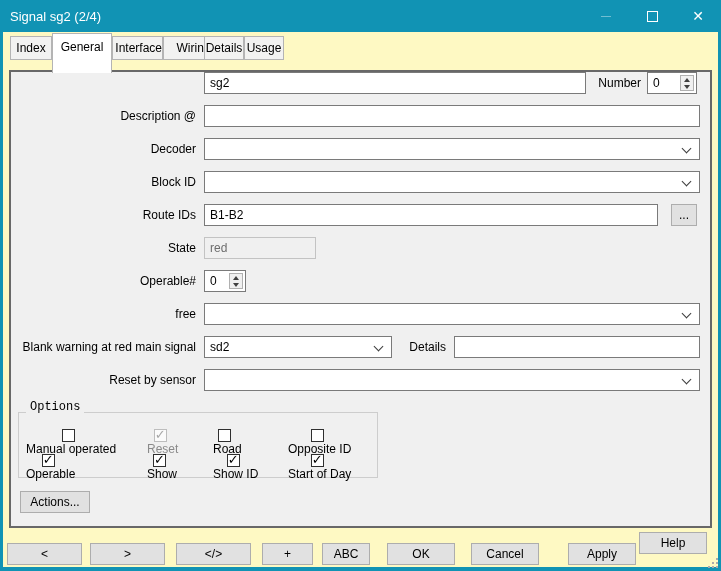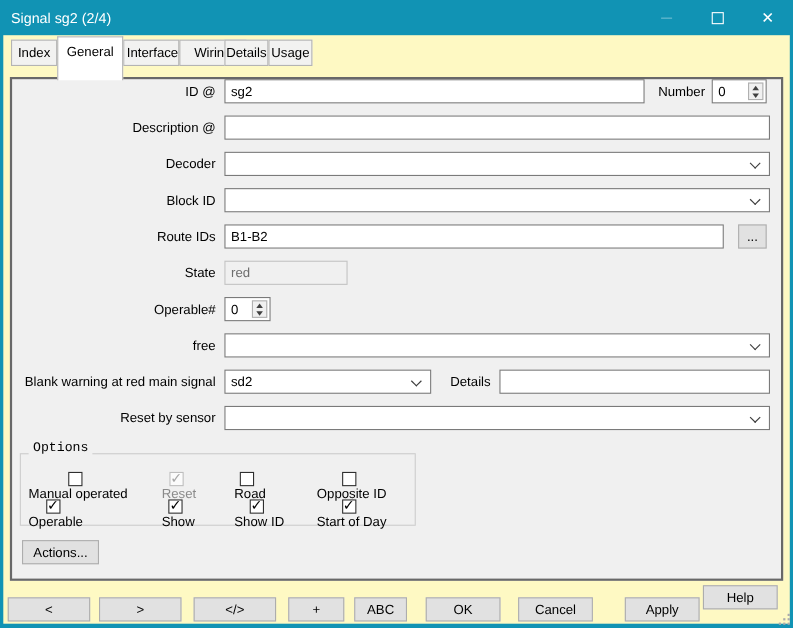--- a/index.html
+++ b/index.html
@@ -85,21 +85,20 @@
 
     <div class="tab" style="left:7px;width:42px;">Index</div>
     <div class="tab selected" style="left:49px;width:60px;">General</div>
     <div class="tab" style="left:109px;width:51px;text-align:right;">Interface</div>
     <div class="tab" style="left:160px;width:61px;">Wiring</div>
     <div class="tab" style="left:201px;width:40px;">Details</div>
     <div class="tab" style="left:241px;width:40px;">Usage</div>
 
     <div class="frame"></div>
 
-    <div class="lbl" style="left:10px;top:40px;width:183px;">ID @</div>
     <input class="tb" style="left: 201px; top: 40px; width: 382px;" value="sg2">
     <div class="lbl" style="left:540px;top:40px;width:98px;">Number</div>
     <div class="spinner" style="left:644px;top:40px;width:50px;">
       <span class="spin-val">0</span>
       <div class="spin-btns">
         <div class="spin-up"></div>
         <div class="spin-dn"></div>
       </div>
     </div>
 

